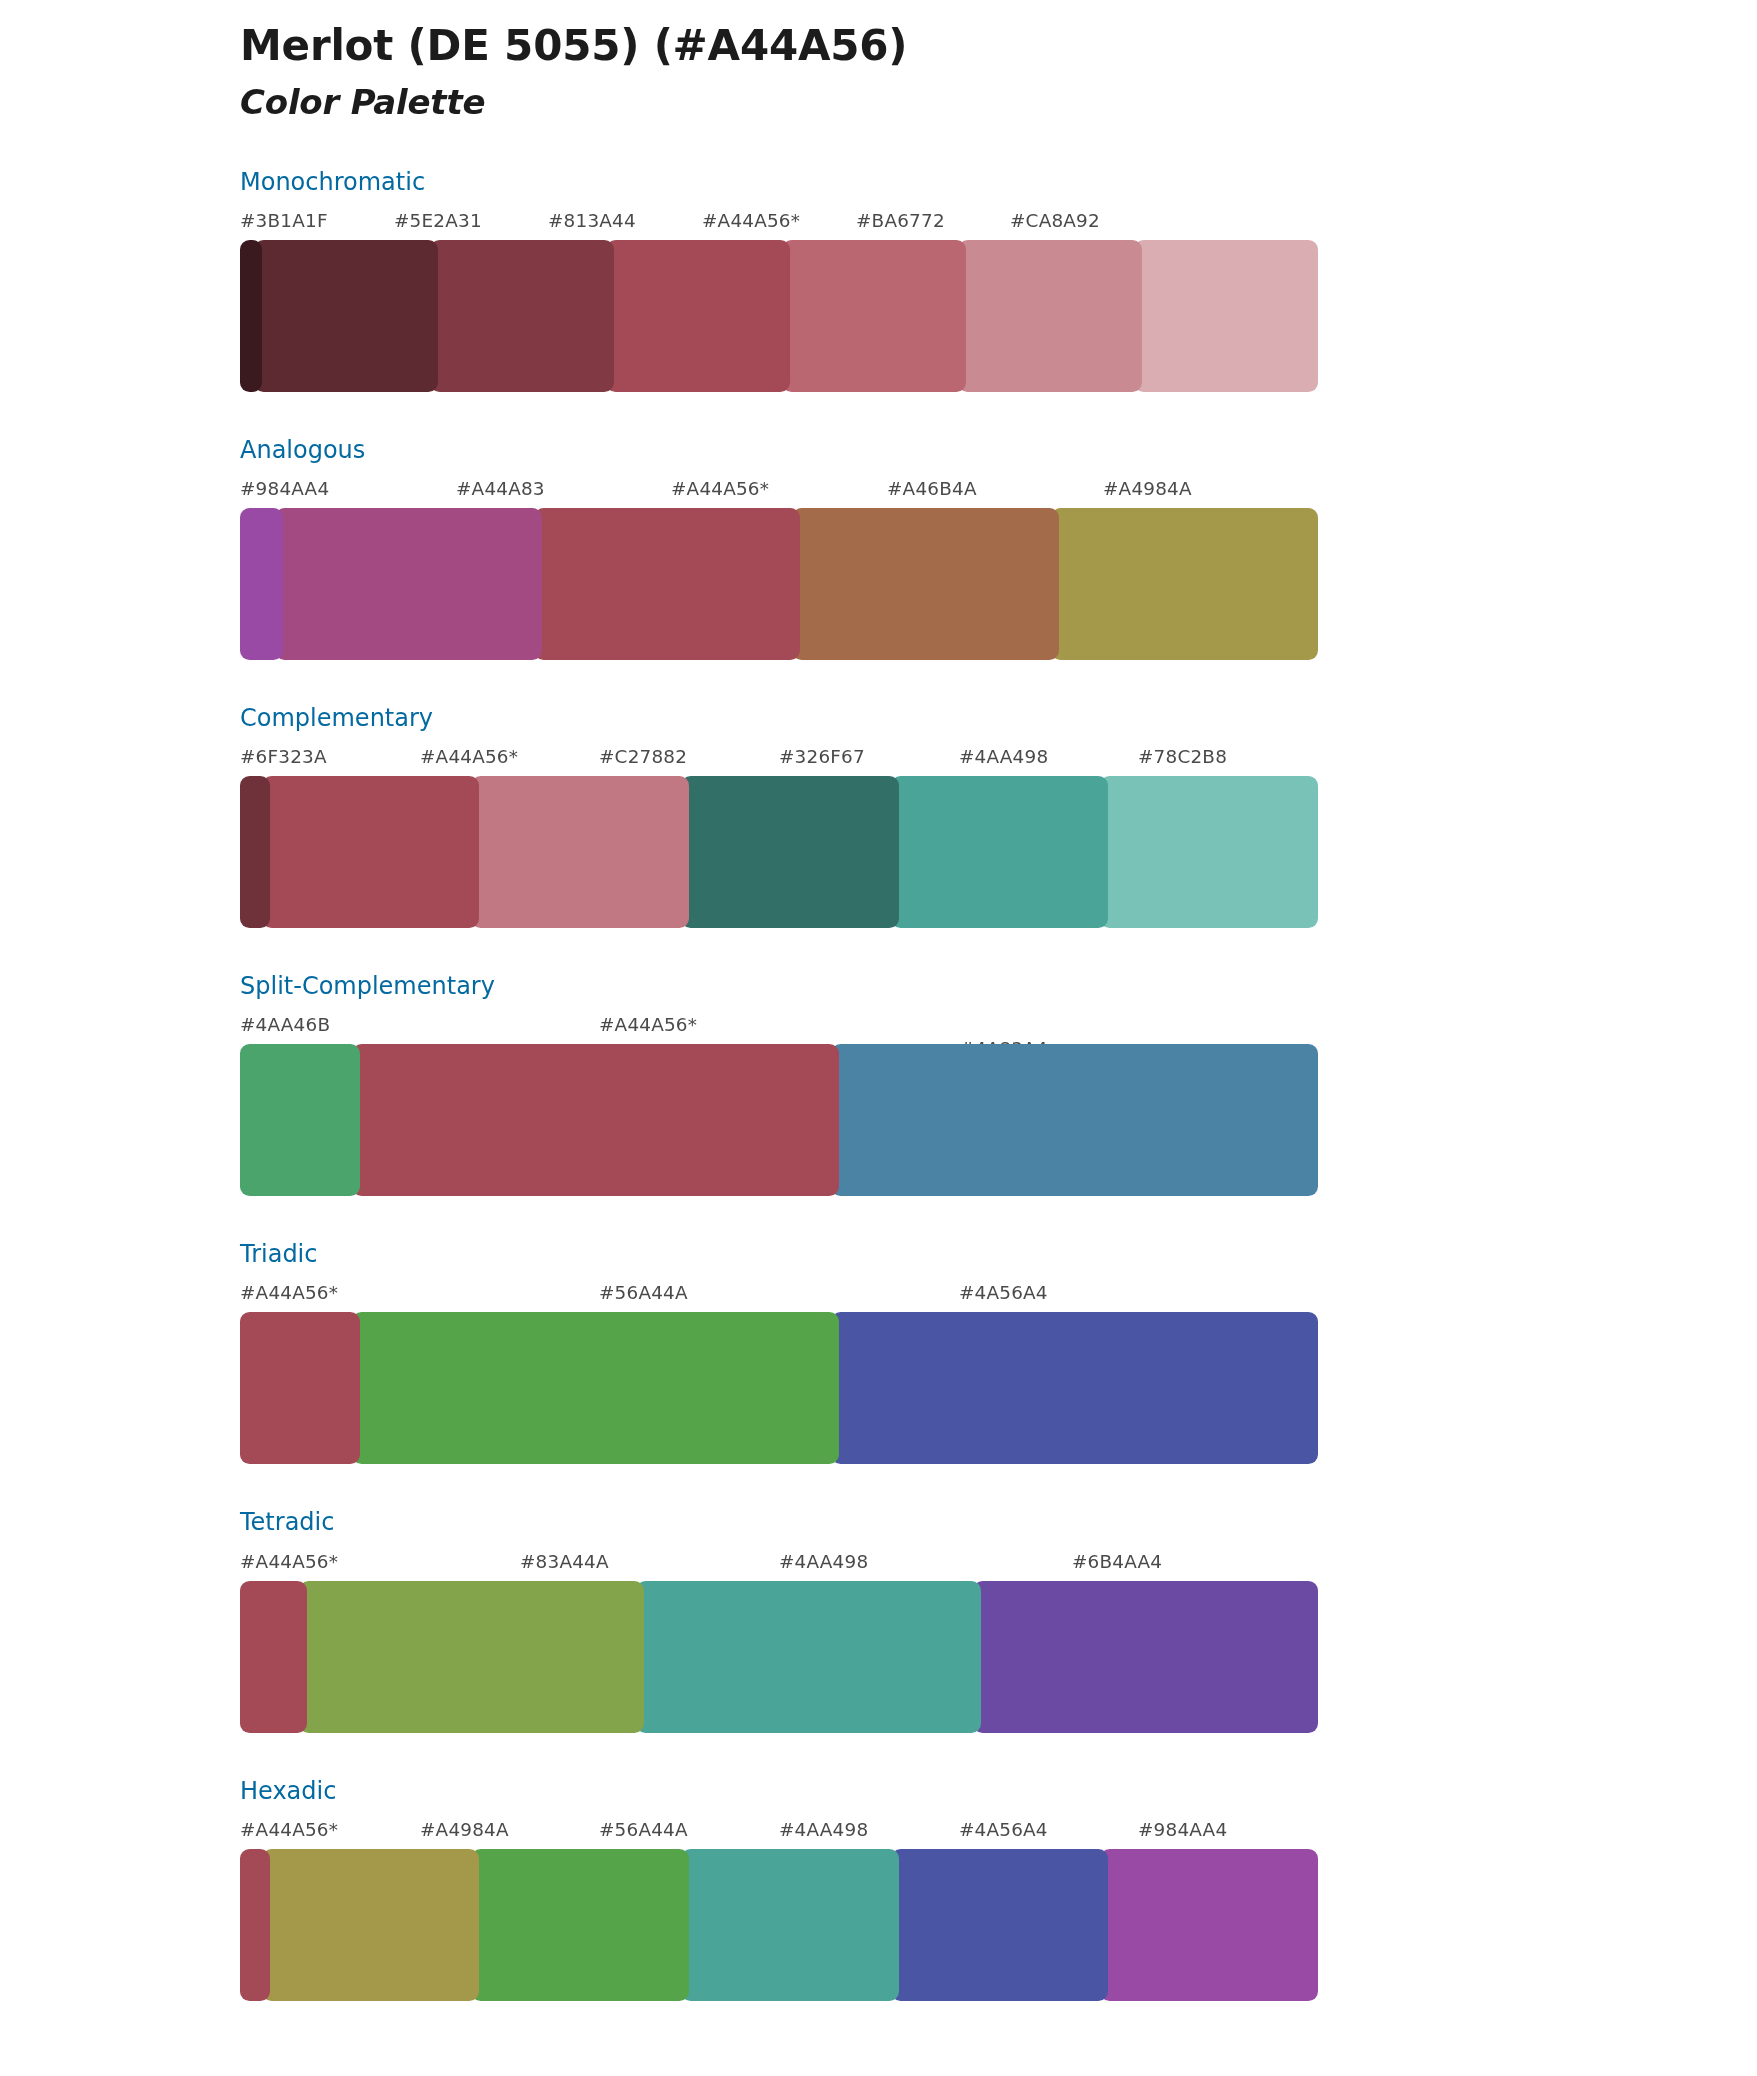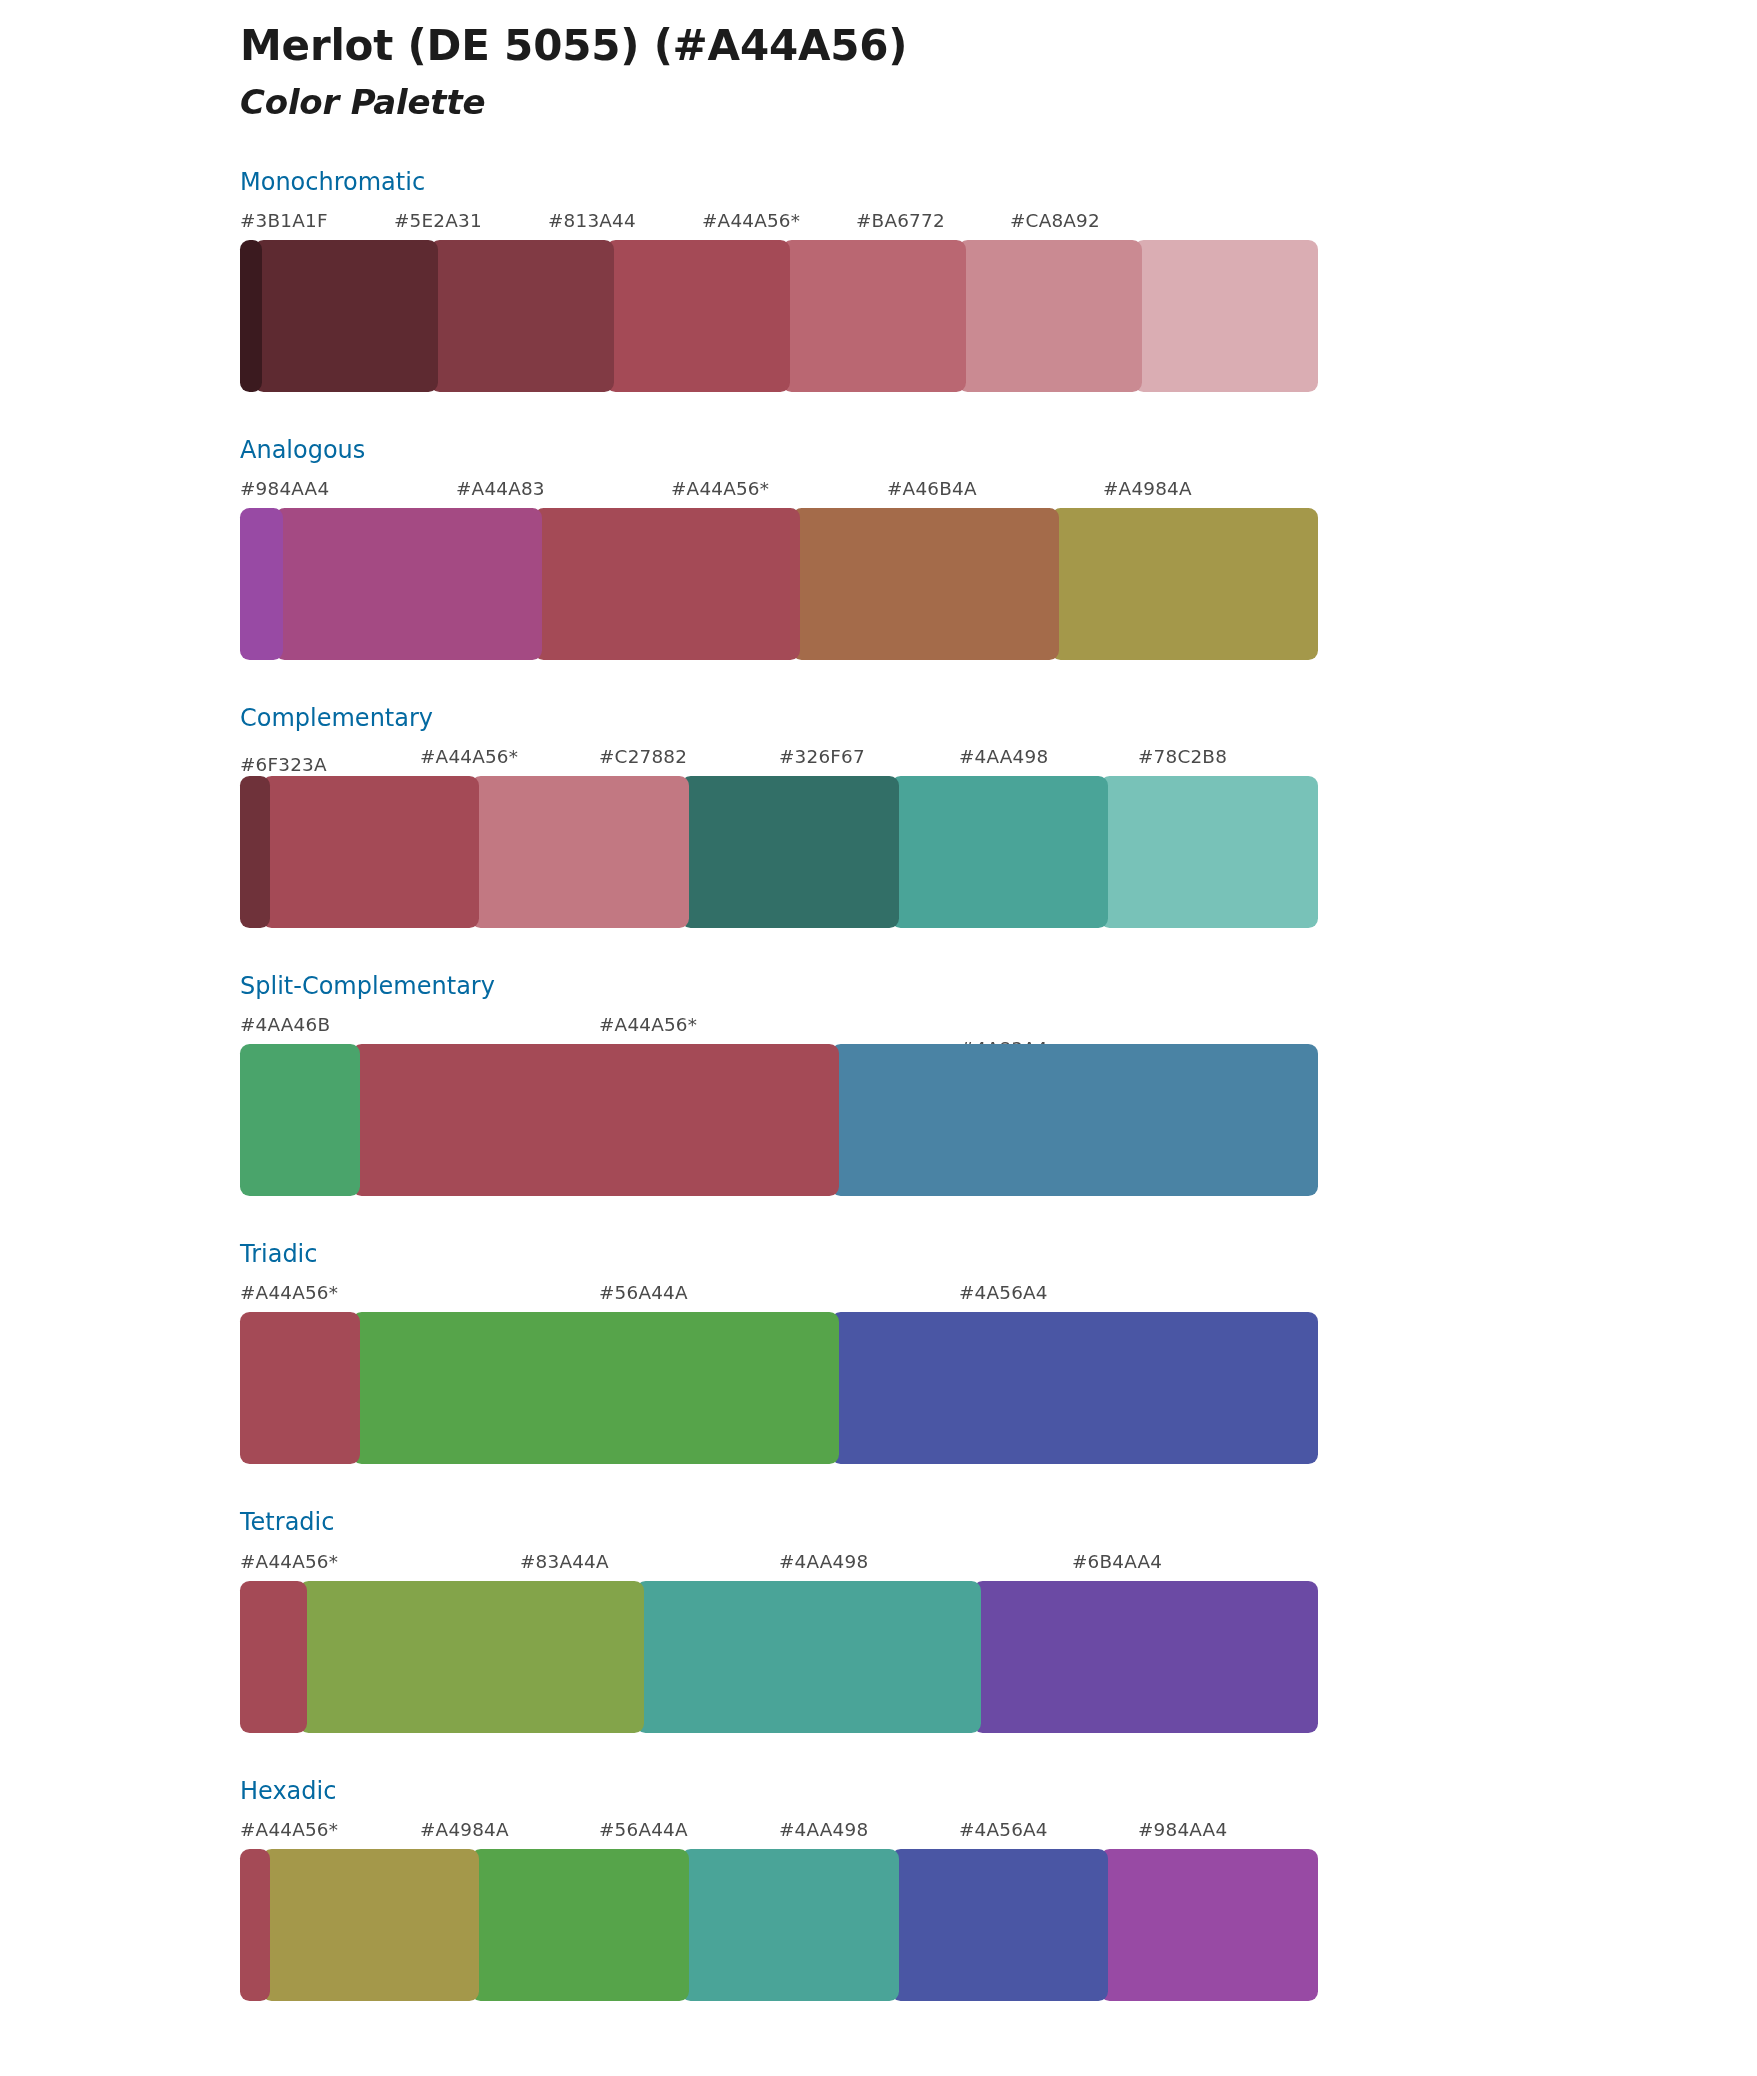--- a/index.html
+++ b/index.html
@@ -149,21 +149,21 @@
           <div class="swatch" style="background: rgb(152, 74, 164); z-index: 5;"></div>
           <div class="swatch" style="background: rgb(164, 74, 131); z-index: 4; margin-left: -8px; flex-basis: 224px;"></div>
           <div class="swatch" style="background: rgb(164, 74, 86); z-index: 3; margin-left: -8px; flex-basis: 224px;"></div>
           <div class="swatch" style="background: rgb(164, 107, 74); z-index: 2; margin-left: -8px; flex-basis: 224px;"></div>
           <div class="swatch" style="background: rgb(164, 152, 74); z-index: 1; margin-left: -8px; flex-basis: 224px;"></div>
         </div>
       </div>
       <div class="section">
         <div class="section-heading">Complementary</div>
         <div class="labels-row">
-          <span class="swatch-label" style="left: 0px; margin-top: 8px;">#6F323A</span>
+          <span class="swatch-label" style="left: 0px;">#6F323A</span>
           <span class="swatch-label" style="left: 180px;">#A44A56*</span>
           <span class="swatch-label" style="left: 359px;">#C27882</span>
           <span class="swatch-label" style="left: 539px;">#326F67</span>
           <span class="swatch-label" style="left: 719px;">#4AA498</span>
           <span class="swatch-label" style="left: 898px;">#78C2B8</span>
         </div>
         <div class="swatch-row">
           <div class="swatch" style="background: rgb(111, 50, 58); z-index: 6;"></div>
           <div class="swatch" style="background: rgb(164, 74, 86); z-index: 5; margin-left: -8px; flex-basis: 188px;"></div>
           <div class="swatch" style="background: rgb(194, 120, 130); z-index: 4; margin-left: -8px; flex-basis: 188px;"></div>

